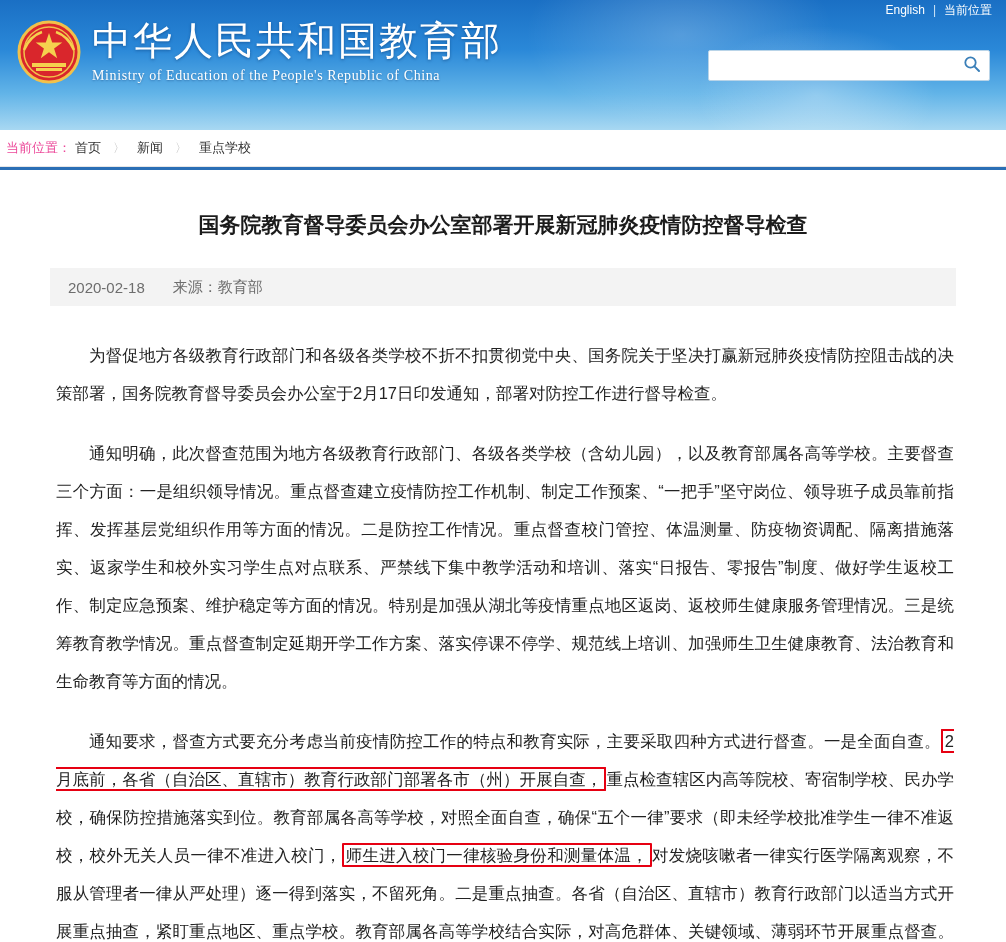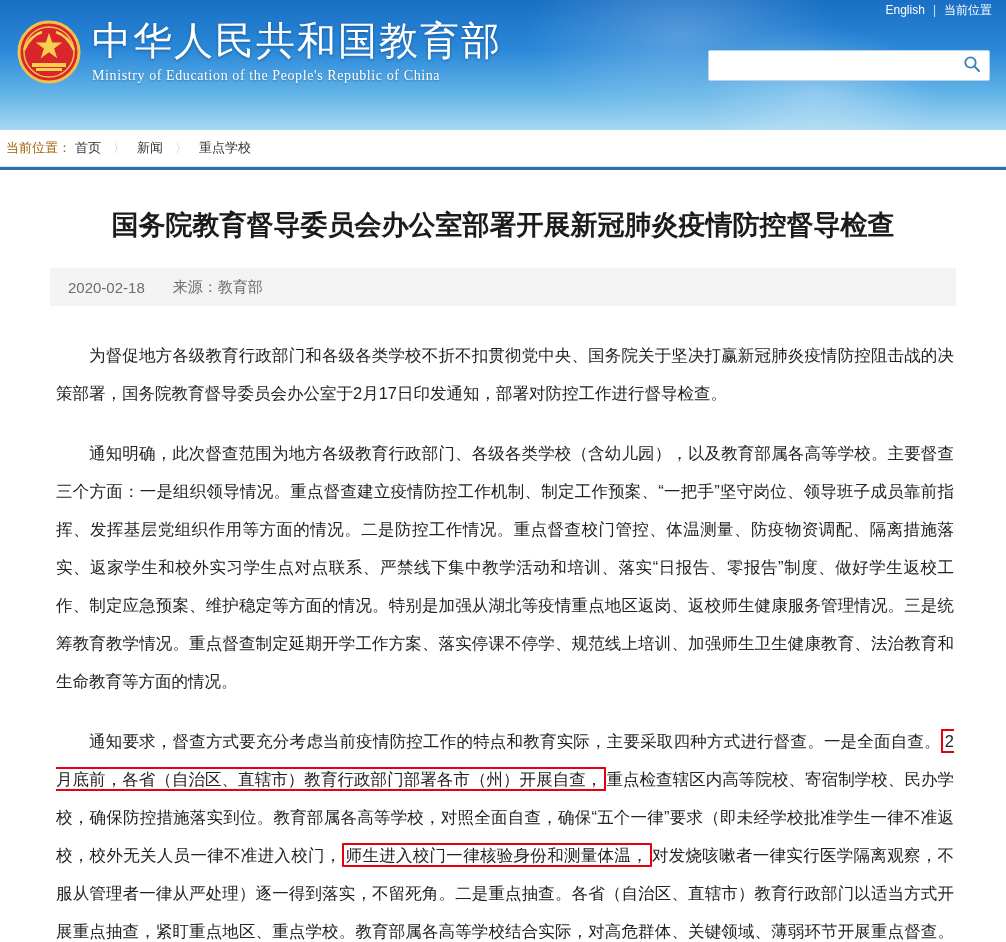--- a/index.html
+++ b/index.html
@@ -143,21 +143,21 @@
     height: 36px;
     background: #ffffff;
     display: flex;
     align-items: center;
     padding-left: 6px;
     font-size: 13px;
     color: #333333;
     border-bottom: 1px solid #e6e6e6;
   }
   .breadcrumb-bar .label {
-    color: #a16207;
+    color: #ec4899;
     margin-right: 2px;
   }
   .crumb {
     color: #333;
     text-decoration: none;
     padding: 0 2px;
   }
   .crumb-sep {
     color: #bbbbbb;
     margin: 0 10px;
@@ -172,21 +172,21 @@
     position: relative;
   }
   .article {
     width: 906px;
     margin: 0 auto;
     padding-top: 38px;
   }
   .article-title {
     text-align: center;
     font-family: "Liberation Sans", sans-serif;
-    font-size: 27px;
+    font-size: 21px;
     font-weight: bold;
     color: #1b1b1b;
     line-height: 34px;
     padding: 0 20px 26px 20px;
   }
   .meta-bar {
     background: #f3f3f3;
     height: 38px;
     display: flex;
     align-items: center;

